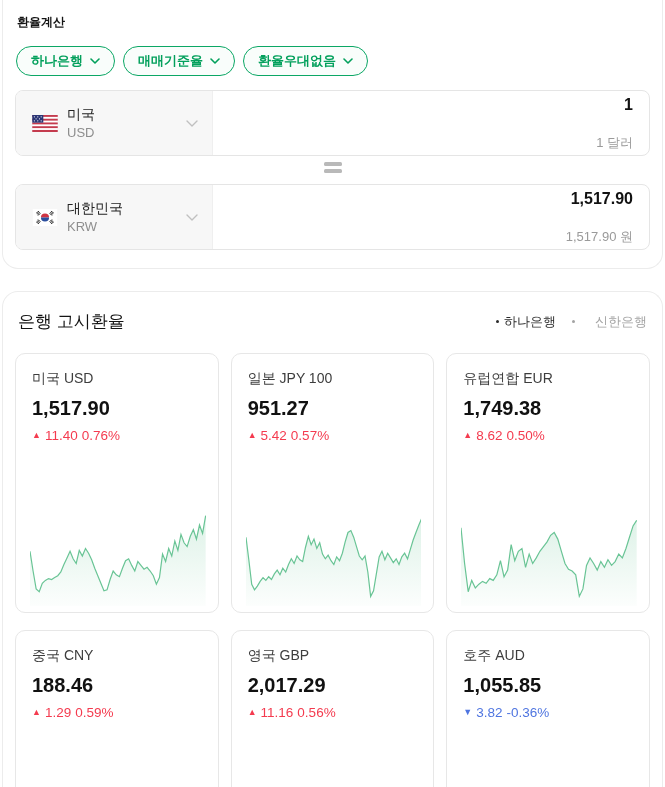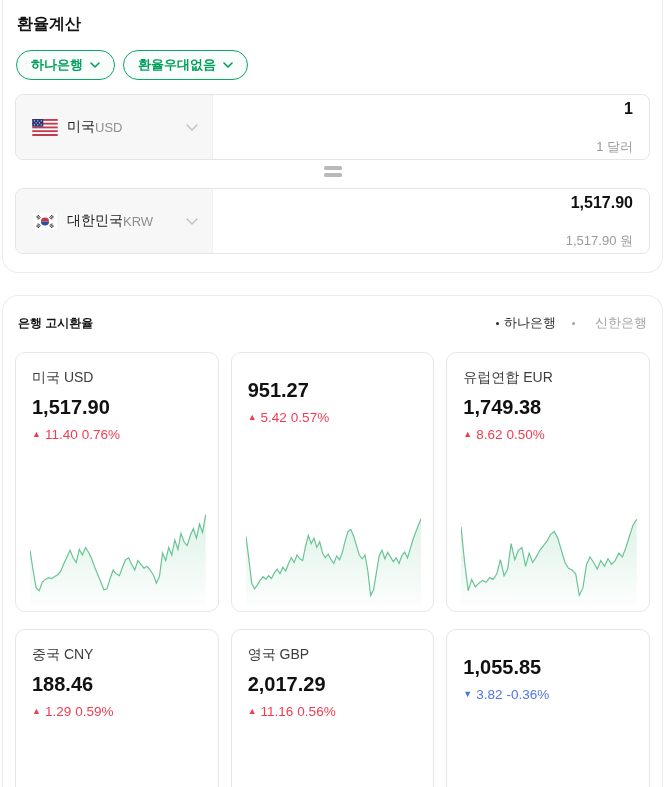--- a/index.html
+++ b/index.html
@@ -13,56 +13,56 @@
     margin:0 2px; border:1px solid #ececec; background:#fff;
   }
   .calc-card {
     border-top:none; border-radius:0 0 16px 16px;
     padding:12px 12px 18px;
   }
   .board-card {
     margin-top:22px; border-bottom:none; border-radius:16px 16px 0 0;
     padding:18px 12px 24px;
   }
-  .calc-title { font-size:16px; font-weight:700; color:#141414; padding:2px 2px 0; }
+  .calc-title { font-size:12px; font-weight:700; color:#141414; padding:2px 2px 0; }
   .pill-row { display:flex; gap:8px; margin-top:15px; padding:0 1px; }
   .pill {
     display:inline-flex; align-items:center; gap:7px;
     height:30px; padding:0 14px; border:1.5px solid #0ba765;
     border-radius:16px; background:#f9fdfb; cursor:pointer;
     font-size:13px; font-weight:700; color:#03a05c;
   }
   .pill svg { display:block; }
   .cur-row {
     margin-top:14px; height:66px; display:flex; align-items:stretch;
     border:1px solid #e5e5e5; border-radius:8px; background:#fff; overflow:hidden;
   }
   .cur-left {
     width:197px; flex:0 0 197px; background:#f7f7f7; border-right:1px solid #efefef;
     display:flex; align-items:center; padding:0 14px 0 16px; cursor:pointer;
   }
   .flag { width:26px; height:17px; border-radius:1px; box-shadow:0 0 0 1px #e2e2e2 inset; flex:0 0 26px; }
   .flag svg { display:block; width:100%; height:100%; }
-  .cur-names { margin-left:9px; display:flex; flex-direction:row; }
+  .cur-names { margin-left:9px; display:flex; flex-direction:column; }
   .cur-country { font-size:14px; font-weight:500; color:#222; line-height:17px; }
   .cur-code { font-size:13px; color:#8e8e8e; line-height:16px; margin-top:2px; }
   .cur-left .chev { margin-left:auto; }
   .cur-right {
     flex:1; display:flex; flex-direction:column; justify-content:center;
     align-items:flex-end; padding:0 16px;
   }
   .cur-amount { font-size:16px; font-weight:700; color:#111; line-height:19px; }
   .cur-sub { font-size:13px; color:#9a9a9a; line-height:16px; margin-top:21px; }
   .swap {
     height:16px; margin:3px 0 -5px; display:flex; flex-direction:column;
     align-items:center; justify-content:center; gap:3px; cursor:pointer;
   }
   .swap i { display:block; width:18px; height:4px; background:#b9b9b9; border-radius:1.5px; }
   .board-head { display:flex; align-items:center; padding:0 3px; }
-  .board-title { font-size:12px; font-weight:700; color:#141414; }
+  .board-title { font-size:17px; font-weight:400; color:#141414; }
   .bank-toggles { margin-left:auto; display:flex; gap:16px; align-items:center; }
   .bank-toggle { display:flex; align-items:center; gap:5px; font-size:13px; cursor:pointer; }
   .bank-toggle .dot { width:3px; height:3px; border-radius:50%; }
   .bank-toggle.on { color:#2b2b2b; font-weight:500; }
   .bank-toggle.on .dot { background:#2b2b2b; }
   .bank-toggle.off { color:#a3a3a3; font-weight:400;gap:20px; }
   .bank-toggle.off .dot { background:#a3a3a3; }
   .rate-grid {
     margin-top:20px; display:grid; grid-template-columns:repeat(3,1fr);
     column-gap:12px; row-gap:17px;
@@ -95,20 +95,26 @@
     </linearGradient>
   </defs>
 </svg>
 
 <section class="outer-card calc-card">
   <h2 class="calc-title">환율계산</h2>
 
   <div class="pill-row">
     <button class="pill">
       <span>하나은행</span>
+      <svg width="10" height="6" viewBox="0 0 10 6">
+          <path d="M1 1l4 4 4-4" stroke="#03a05c" stroke-width="1.6"></path>
+        </svg>
+    </button>
+    <button class="pill">
+      <span>매매기준율</span>
       <svg width="10" height="6" viewBox="0 0 10 6">
           <path d="M1 1l4 4 4-4" stroke="#03a05c" stroke-width="1.6"></path>
         </svg>
     </button>
     <button class="pill">
       <span>환율우대없음</span>
       <svg width="10" height="6" viewBox="0 0 10 6">
           <path d="M1 1l4 4 4-4" stroke="#03a05c" stroke-width="1.6"></path>
         </svg>
     </button>
@@ -231,20 +237,21 @@
       </div>
       <div class="spark">
         <svg viewBox="0 0 200 100" preserveAspectRatio="none">
           <polygon class="spark-fill" fill="url(#sparkfill)" points="0.0,45.3 3.5,65.0 7.0,82.9 10.5,85.7 14.0,77.3 17.5,74.4 21.1,72.6 24.6,73.5 28.1,71.6 31.6,69.7 35.1,66.0 38.6,58.5 42.1,51.9 45.6,45.3 49.1,52.8 52.6,57.5 56.1,44.4 59.6,50.0 63.2,42.5 66.7,47.2 70.2,53.8 73.7,62.2 77.2,69.7 80.7,77.3 84.2,84.8 87.7,83.8 91.2,73.5 94.7,65.0 98.2,68.8 101.8,70.7 105.3,62.2 108.8,54.7 112.3,52.8 115.8,59.4 119.3,65.0 122.8,55.6 126.3,59.4 129.8,63.2 133.3,61.3 136.8,65.0 140.4,69.7 143.9,78.2 147.4,71.6 150.9,48.1 154.4,55.6 157.9,42.5 161.4,50.0 164.9,35.0 168.4,44.4 171.9,28.4 175.4,36.8 178.9,40.6 182.5,30.3 186.0,23.7 189.5,33.1 193.0,19.0 196.5,27.4 200.0,9.6 200,100 0,100"></polygon>
           <polyline class="spark-line" vector-effect="non-scaling-stroke" points="0.0,45.3 3.5,65.0 7.0,82.9 10.5,85.7 14.0,77.3 17.5,74.4 21.1,72.6 24.6,73.5 28.1,71.6 31.6,69.7 35.1,66.0 38.6,58.5 42.1,51.9 45.6,45.3 49.1,52.8 52.6,57.5 56.1,44.4 59.6,50.0 63.2,42.5 66.7,47.2 70.2,53.8 73.7,62.2 77.2,69.7 80.7,77.3 84.2,84.8 87.7,83.8 91.2,73.5 94.7,65.0 98.2,68.8 101.8,70.7 105.3,62.2 108.8,54.7 112.3,52.8 115.8,59.4 119.3,65.0 122.8,55.6 126.3,59.4 129.8,63.2 133.3,61.3 136.8,65.0 140.4,69.7 143.9,78.2 147.4,71.6 150.9,48.1 154.4,55.6 157.9,42.5 161.4,50.0 164.9,35.0 168.4,44.4 171.9,28.4 175.4,36.8 178.9,40.6 182.5,30.3 186.0,23.7 189.5,33.1 193.0,19.0 196.5,27.4 200.0,9.6"></polyline>
         </svg>
       </div>
     </div>
 
     <div class="rate-card">
+      <div class="rate-name">일본 JPY 100</div>
       <div class="rate-value">951.27</div>
       <div class="rate-change up">
         <span class="arrow">▲</span>
         <span>5.42</span>
         <span>0.57%</span>
       </div>
       <div class="spark">
         <svg viewBox="0 0 200 100" preserveAspectRatio="none">
           <polygon class="spark-fill" fill="url(#sparkfill)" points="0.0,31.2 3.2,53.8 6.5,78.2 9.7,83.8 12.9,80.1 16.1,75.4 19.4,71.6 22.6,74.4 25.8,70.7 29.0,73.5 32.3,67.9 35.5,64.1 38.7,68.8 41.9,62.2 45.2,66.0 48.4,58.5 51.6,52.8 54.8,57.5 58.1,50.0 61.3,53.8 64.5,55.6 67.7,41.5 71.0,30.3 74.2,38.7 77.4,33.1 80.6,42.5 83.9,36.8 87.1,48.1 90.3,52.8 93.5,49.1 96.8,54.7 100.0,58.5 103.2,50.9 106.5,54.7 109.7,47.2 112.9,35.9 116.1,26.5 119.4,24.6 122.6,31.2 125.8,40.6 129.0,50.0 132.3,53.8 135.5,50.0 138.7,66.0 141.9,90.4 145.2,84.8 148.4,67.9 151.6,50.9 154.8,45.3 158.1,53.8 161.3,47.2 164.5,51.9 167.7,56.6 171.0,52.8 174.2,58.5 177.4,50.9 180.6,47.2 183.9,52.8 187.1,43.4 190.3,34.0 193.5,26.5 196.8,19.0 200.0,12.4 200,100 0,100"></polygon>
           <polyline class="spark-line" vector-effect="non-scaling-stroke" points="0.0,31.2 3.2,53.8 6.5,78.2 9.7,83.8 12.9,80.1 16.1,75.4 19.4,71.6 22.6,74.4 25.8,70.7 29.0,73.5 32.3,67.9 35.5,64.1 38.7,68.8 41.9,62.2 45.2,66.0 48.4,58.5 51.6,52.8 54.8,57.5 58.1,50.0 61.3,53.8 64.5,55.6 67.7,41.5 71.0,30.3 74.2,38.7 77.4,33.1 80.6,42.5 83.9,36.8 87.1,48.1 90.3,52.8 93.5,49.1 96.8,54.7 100.0,58.5 103.2,50.9 106.5,54.7 109.7,47.2 112.9,35.9 116.1,26.5 119.4,24.6 122.6,31.2 125.8,40.6 129.0,50.0 132.3,53.8 135.5,50.0 138.7,66.0 141.9,90.4 145.2,84.8 148.4,67.9 151.6,50.9 154.8,45.3 158.1,53.8 161.3,47.2 164.5,51.9 167.7,56.6 171.0,52.8 174.2,58.5 177.4,50.9 180.6,47.2 183.9,52.8 187.1,43.4 190.3,34.0 193.5,26.5 196.8,19.0 200.0,12.4"></polyline>
@@ -294,20 +301,21 @@
       </div>
       <div class="spark">
         <svg viewBox="0 0 200 100" preserveAspectRatio="none">
           <polygon class="spark-fill" fill="url(#sparkfill)" points="0.0,29.3 4.3,59.4 8.7,82.9 13.0,78.2 17.4,74.4 21.7,64.1 26.1,76.3 30.4,70.7 34.8,50.0 39.1,42.5 43.5,61.3 47.8,54.7 52.2,45.3 56.5,40.6 60.9,48.1 65.2,38.7 69.6,45.3 73.9,42.5 78.3,48.1 82.6,40.6 87.0,36.8 91.3,33.1 95.7,29.3 100.0,26.5 104.3,31.2 108.7,38.7 113.0,45.3 117.4,51.9 121.7,59.4 126.1,68.8 130.4,76.3 134.8,92.3 139.1,78.2 143.5,54.7 147.8,64.1 152.2,57.5 156.5,51.9 160.9,48.1 165.2,54.7 169.6,45.3 173.9,40.6 178.3,42.5 182.6,48.1 187.0,38.7 191.3,29.3 195.7,21.8 200.0,14.3 200,100 0,100"></polygon>
           <polyline class="spark-line" vector-effect="non-scaling-stroke" points="0.0,29.3 4.3,59.4 8.7,82.9 13.0,78.2 17.4,74.4 21.7,64.1 26.1,76.3 30.4,70.7 34.8,50.0 39.1,42.5 43.5,61.3 47.8,54.7 52.2,45.3 56.5,40.6 60.9,48.1 65.2,38.7 69.6,45.3 73.9,42.5 78.3,48.1 82.6,40.6 87.0,36.8 91.3,33.1 95.7,29.3 100.0,26.5 104.3,31.2 108.7,38.7 113.0,45.3 117.4,51.9 121.7,59.4 126.1,68.8 130.4,76.3 134.8,92.3 139.1,78.2 143.5,54.7 147.8,64.1 152.2,57.5 156.5,51.9 160.9,48.1 165.2,54.7 169.6,45.3 173.9,40.6 178.3,42.5 182.6,48.1 187.0,38.7 191.3,29.3 195.7,21.8 200.0,14.3"></polyline>
         </svg>
       </div>
     </div>
 
     <div class="rate-card">
+      <div class="rate-name">호주 AUD</div>
       <div class="rate-value">1,055.85</div>
       <div class="rate-change down">
         <span class="arrow">▼</span>
         <span>3.82</span>
         <span>-0.36%</span>
       </div>
       <div class="spark">
         <svg viewBox="0 0 200 100" preserveAspectRatio="none">
           <polygon class="spark-fill" fill="url(#sparkfill)" points="0.0,68.8 4.7,85.7 9.3,89.5 14.0,82.9 18.6,80.1 23.3,82.0 27.9,78.2 32.6,76.3 37.2,77.3 41.9,73.5 46.5,70.7 51.2,72.6 55.8,66.9 60.5,68.8 65.1,63.2 69.8,57.5 74.4,61.3 79.1,55.6 83.7,59.4 88.4,52.8 93.0,48.1 97.7,44.4 102.3,50.0 107.0,42.5 111.6,38.7 116.3,40.6 120.9,35.0 125.6,36.8 130.2,40.6 134.9,42.5 139.5,44.4 144.2,28.4 148.8,31.2 153.5,33.1 158.1,18.0 162.8,21.8 167.4,23.7 172.1,27.4 176.7,14.3 181.4,16.2 186.0,12.4 190.7,14.3 195.3,13.3 200.0,11.5 200,100 0,100"></polygon>
           <polyline class="spark-line" vector-effect="non-scaling-stroke" points="0.0,68.8 4.7,85.7 9.3,89.5 14.0,82.9 18.6,80.1 23.3,82.0 27.9,78.2 32.6,76.3 37.2,77.3 41.9,73.5 46.5,70.7 51.2,72.6 55.8,66.9 60.5,68.8 65.1,63.2 69.8,57.5 74.4,61.3 79.1,55.6 83.7,59.4 88.4,52.8 93.0,48.1 97.7,44.4 102.3,50.0 107.0,42.5 111.6,38.7 116.3,40.6 120.9,35.0 125.6,36.8 130.2,40.6 134.9,42.5 139.5,44.4 144.2,28.4 148.8,31.2 153.5,33.1 158.1,18.0 162.8,21.8 167.4,23.7 172.1,27.4 176.7,14.3 181.4,16.2 186.0,12.4 190.7,14.3 195.3,13.3 200.0,11.5"></polyline>

